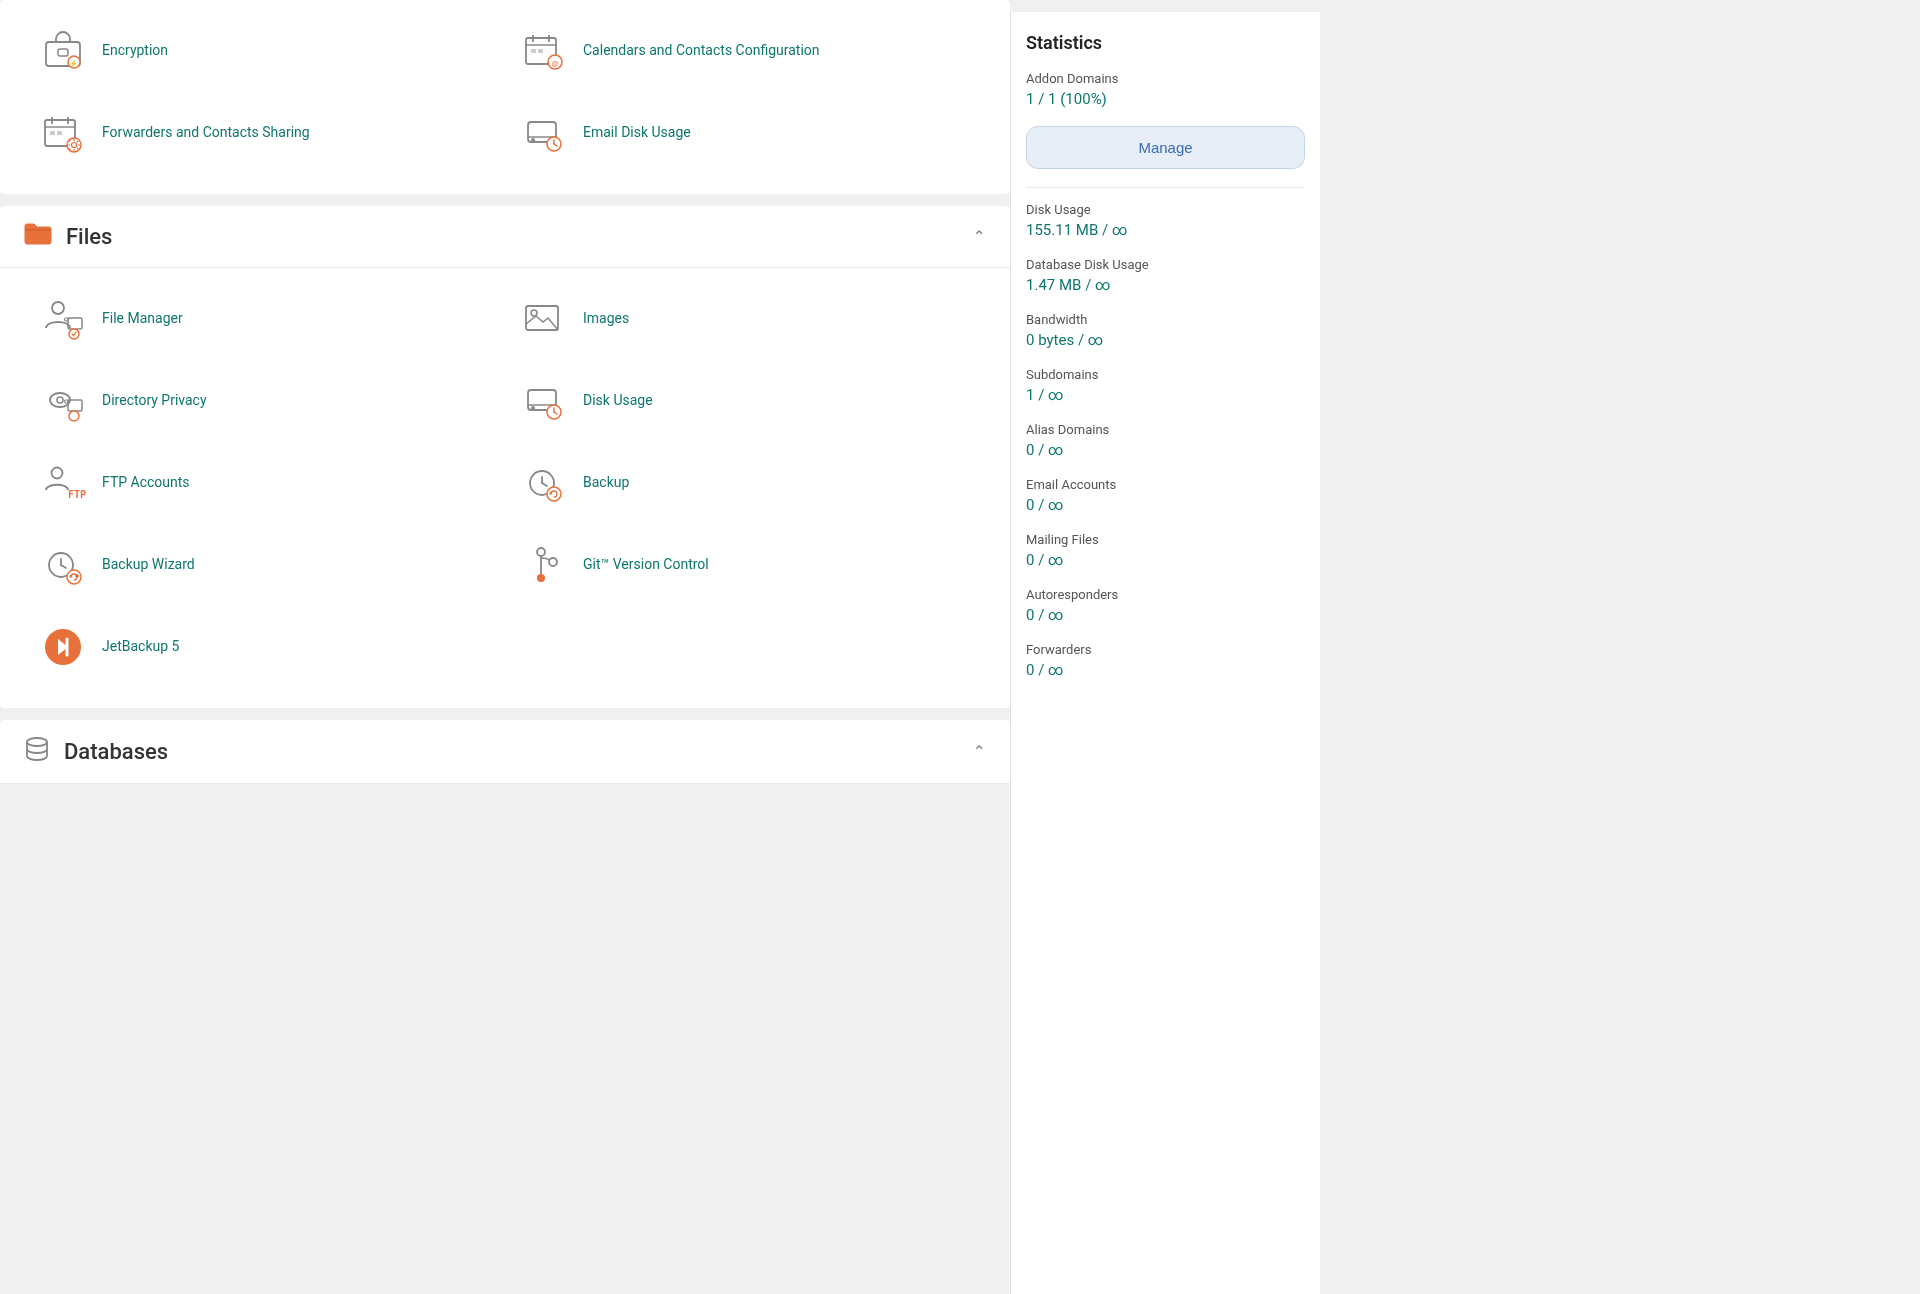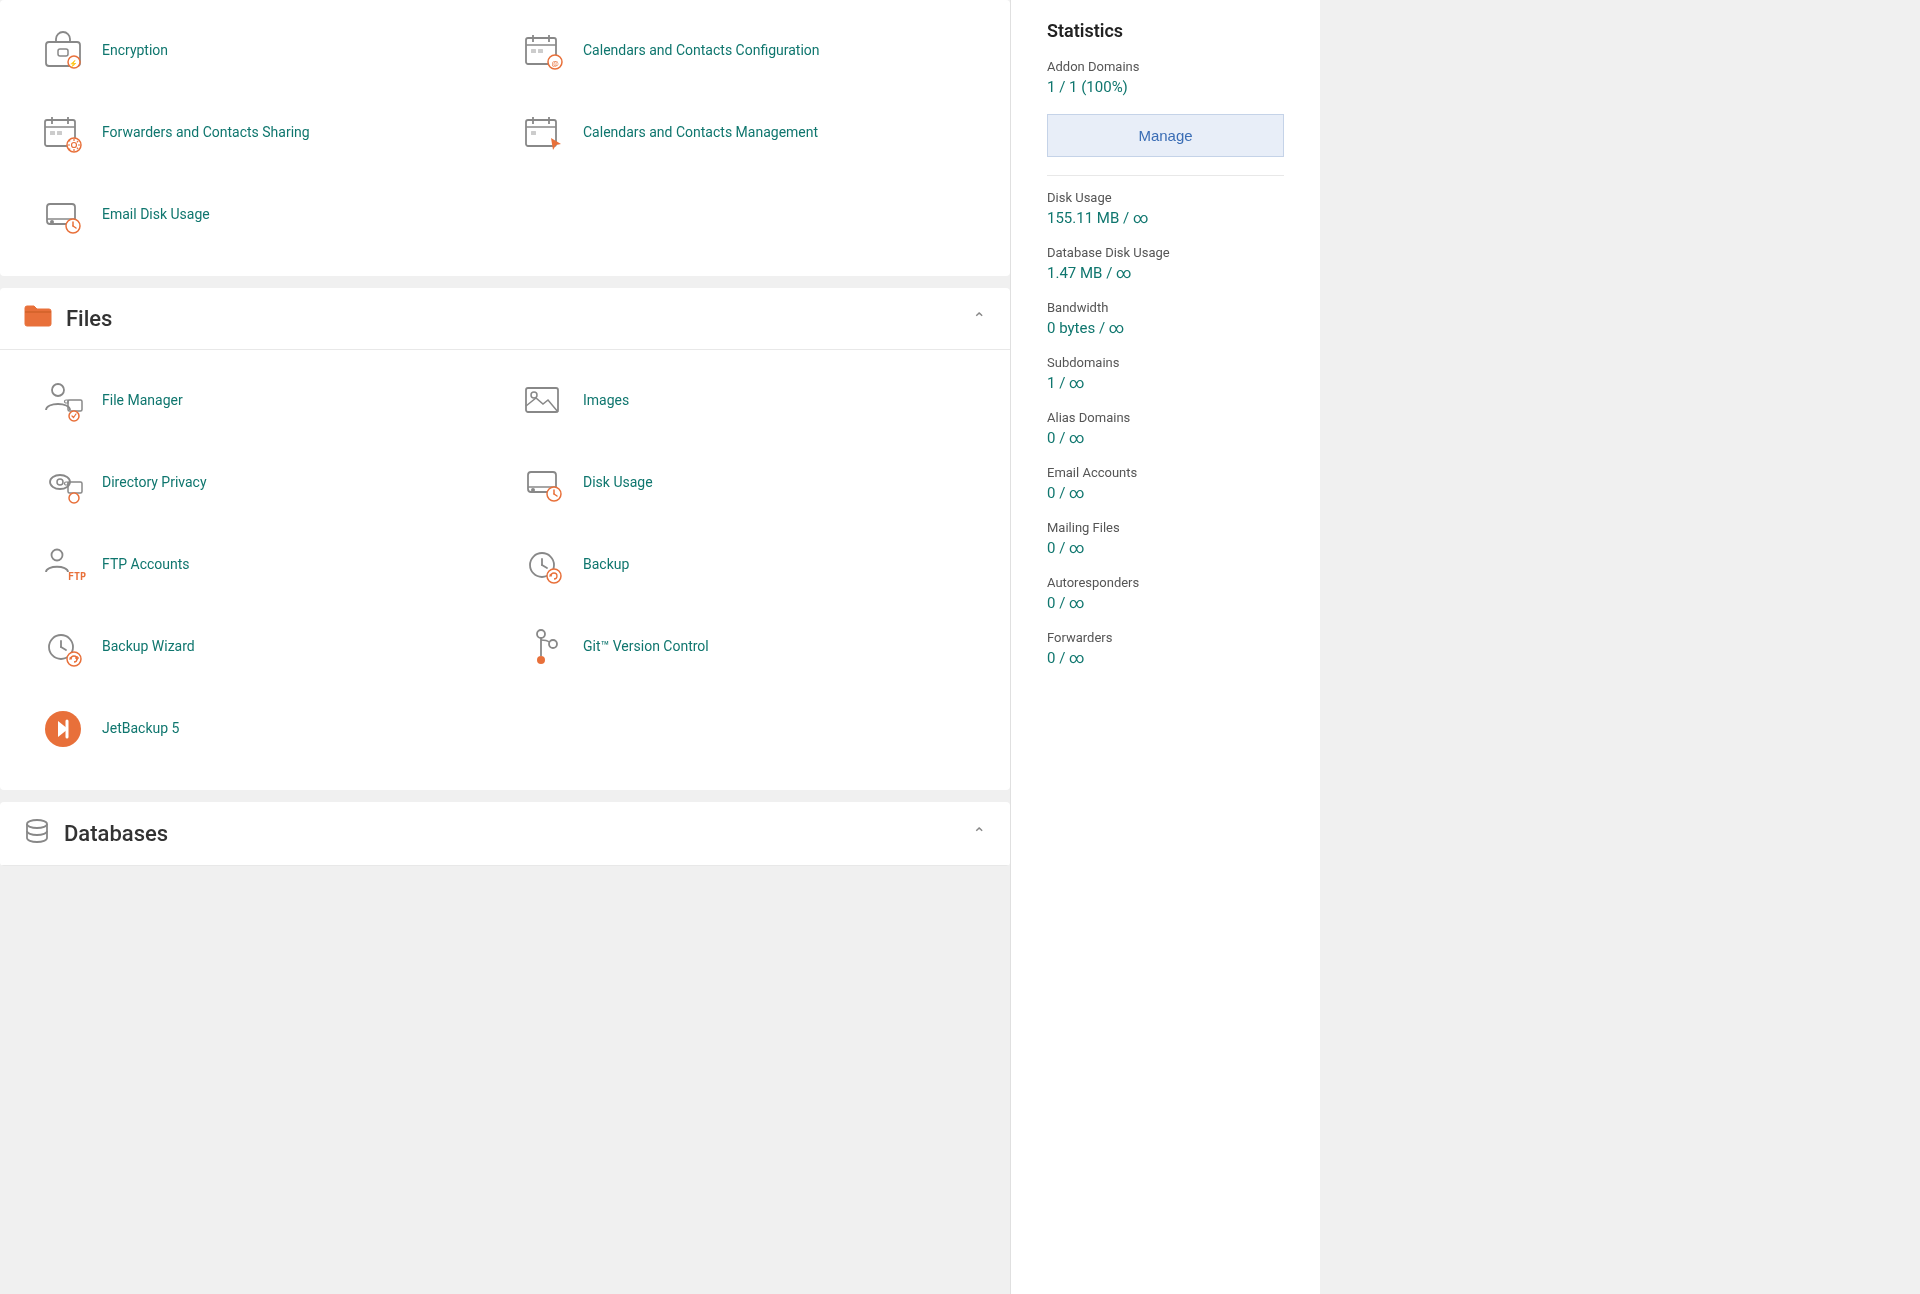--- a/index.html
+++ b/index.html
@@ -11,21 +11,22 @@
     }
     .main-content {
       flex: 1;
       padding: 0;
       max-width: 1010px;
     }
     .sidebar {
       width: 310px;
       background: #fff;
       border-left: 1px solid #e0e0e0;
-      padding: 20px 36px;
+      padding: 20px 15px;
+      margin-top: 12px;
     }
 
     
     .section {
       background: #fff;
       margin-bottom: 12px;
       border-radius: 4px;
       overflow: hidden;
     }
     .section-header {
@@ -107,21 +108,21 @@
       font-size: 15px;
       color: #0f766e;
       font-weight: 400;
     }
     .manage-btn {
       display: block;
       width: 100%;
       padding: 12px;
       background: #e8eef8;
       border: 1px solid #c5d3e8;
-      border-radius: 0;
+      border-radius: 12px;
       color: #3a6db5;
       font-size: 15px;
       font-weight: 500;
       cursor: pointer;
       text-align: center;
       margin: 10px 0 18px;
       transition: background 0.15s;
     }
     .stat-divider {
       border: none;
@@ -175,33 +176,20 @@
             <rect x="10" y="21" width="5" height="4" rx="0.5" fill="#ccc"></rect>
             <rect x="17" y="21" width="5" height="4" rx="0.5" fill="#ccc"></rect>
             <circle cx="34" cy="35" r="7" fill="#fff" stroke="#e8703a" stroke-width="1.5"></circle>
             <circle cx="34" cy="35" r="2.5" stroke="#e8703a" stroke-width="1.2" fill="none"></circle>
             <path d="M34 29v2M34 39v2M40 35h-2M28 35h2M38.2 31l-1.4 1.4M30.2 38.6l-1.4 1.4M38.2 39l-1.4-1.4M30.2 31.4l-1.4-1.4" stroke="#e8703a" stroke-width="1.2"></path>
           </svg>
         </div>
         <span class="item-label">Forwarders and Contacts Sharing</span>
       </div>
 
-      <div class="grid-item">
-        <div class="item-icon">
-          <svg width="46" height="46" viewBox="0 0 46 46" fill="none">
-            <rect x="5" y="10" width="30" height="26" rx="2" stroke="#888" stroke-width="1.8" fill="none"></rect>
-            <line x1="5" y1="17" x2="35" y2="17" stroke="#888" stroke-width="1.5"></line>
-            <line x1="12" y1="7" x2="12" y2="14" stroke="#888" stroke-width="1.8"></line>
-            <line x1="28" y1="7" x2="28" y2="14" stroke="#888" stroke-width="1.8"></line>
-            <rect x="10" y="21" width="5" height="4" rx="0.5" fill="#ccc"></rect>
-            <path d="M30 28l10 6-5 1-3 5z" fill="#e8703a"></path>
-          </svg>
-        </div>
-        <span class="item-label">Calendars and Contacts Management</span>
-      </div>
 
       <div class="grid-item">
         <div class="item-icon">
           <svg width="46" height="46" viewBox="0 0 46 46" fill="none">
             <rect x="7" y="12" width="28" height="20" rx="3" stroke="#888" stroke-width="1.8" fill="none"></rect>
             <line x1="7" y1="27" x2="35" y2="27" stroke="#888" stroke-width="1.5"></line>
             <ellipse cx="12" cy="30" rx="2" ry="2" fill="#888"></ellipse>
             <circle cx="33" cy="34" r="7" fill="#fff" stroke="#e8703a" stroke-width="1.5"></circle>
             <line x1="33" y1="30" x2="33" y2="34" stroke="#e8703a" stroke-width="1.5" stroke-linecap="round"></line>
             <line x1="33" y1="34" x2="36" y2="36" stroke="#e8703a" stroke-width="1.5" stroke-linecap="round"></line>

